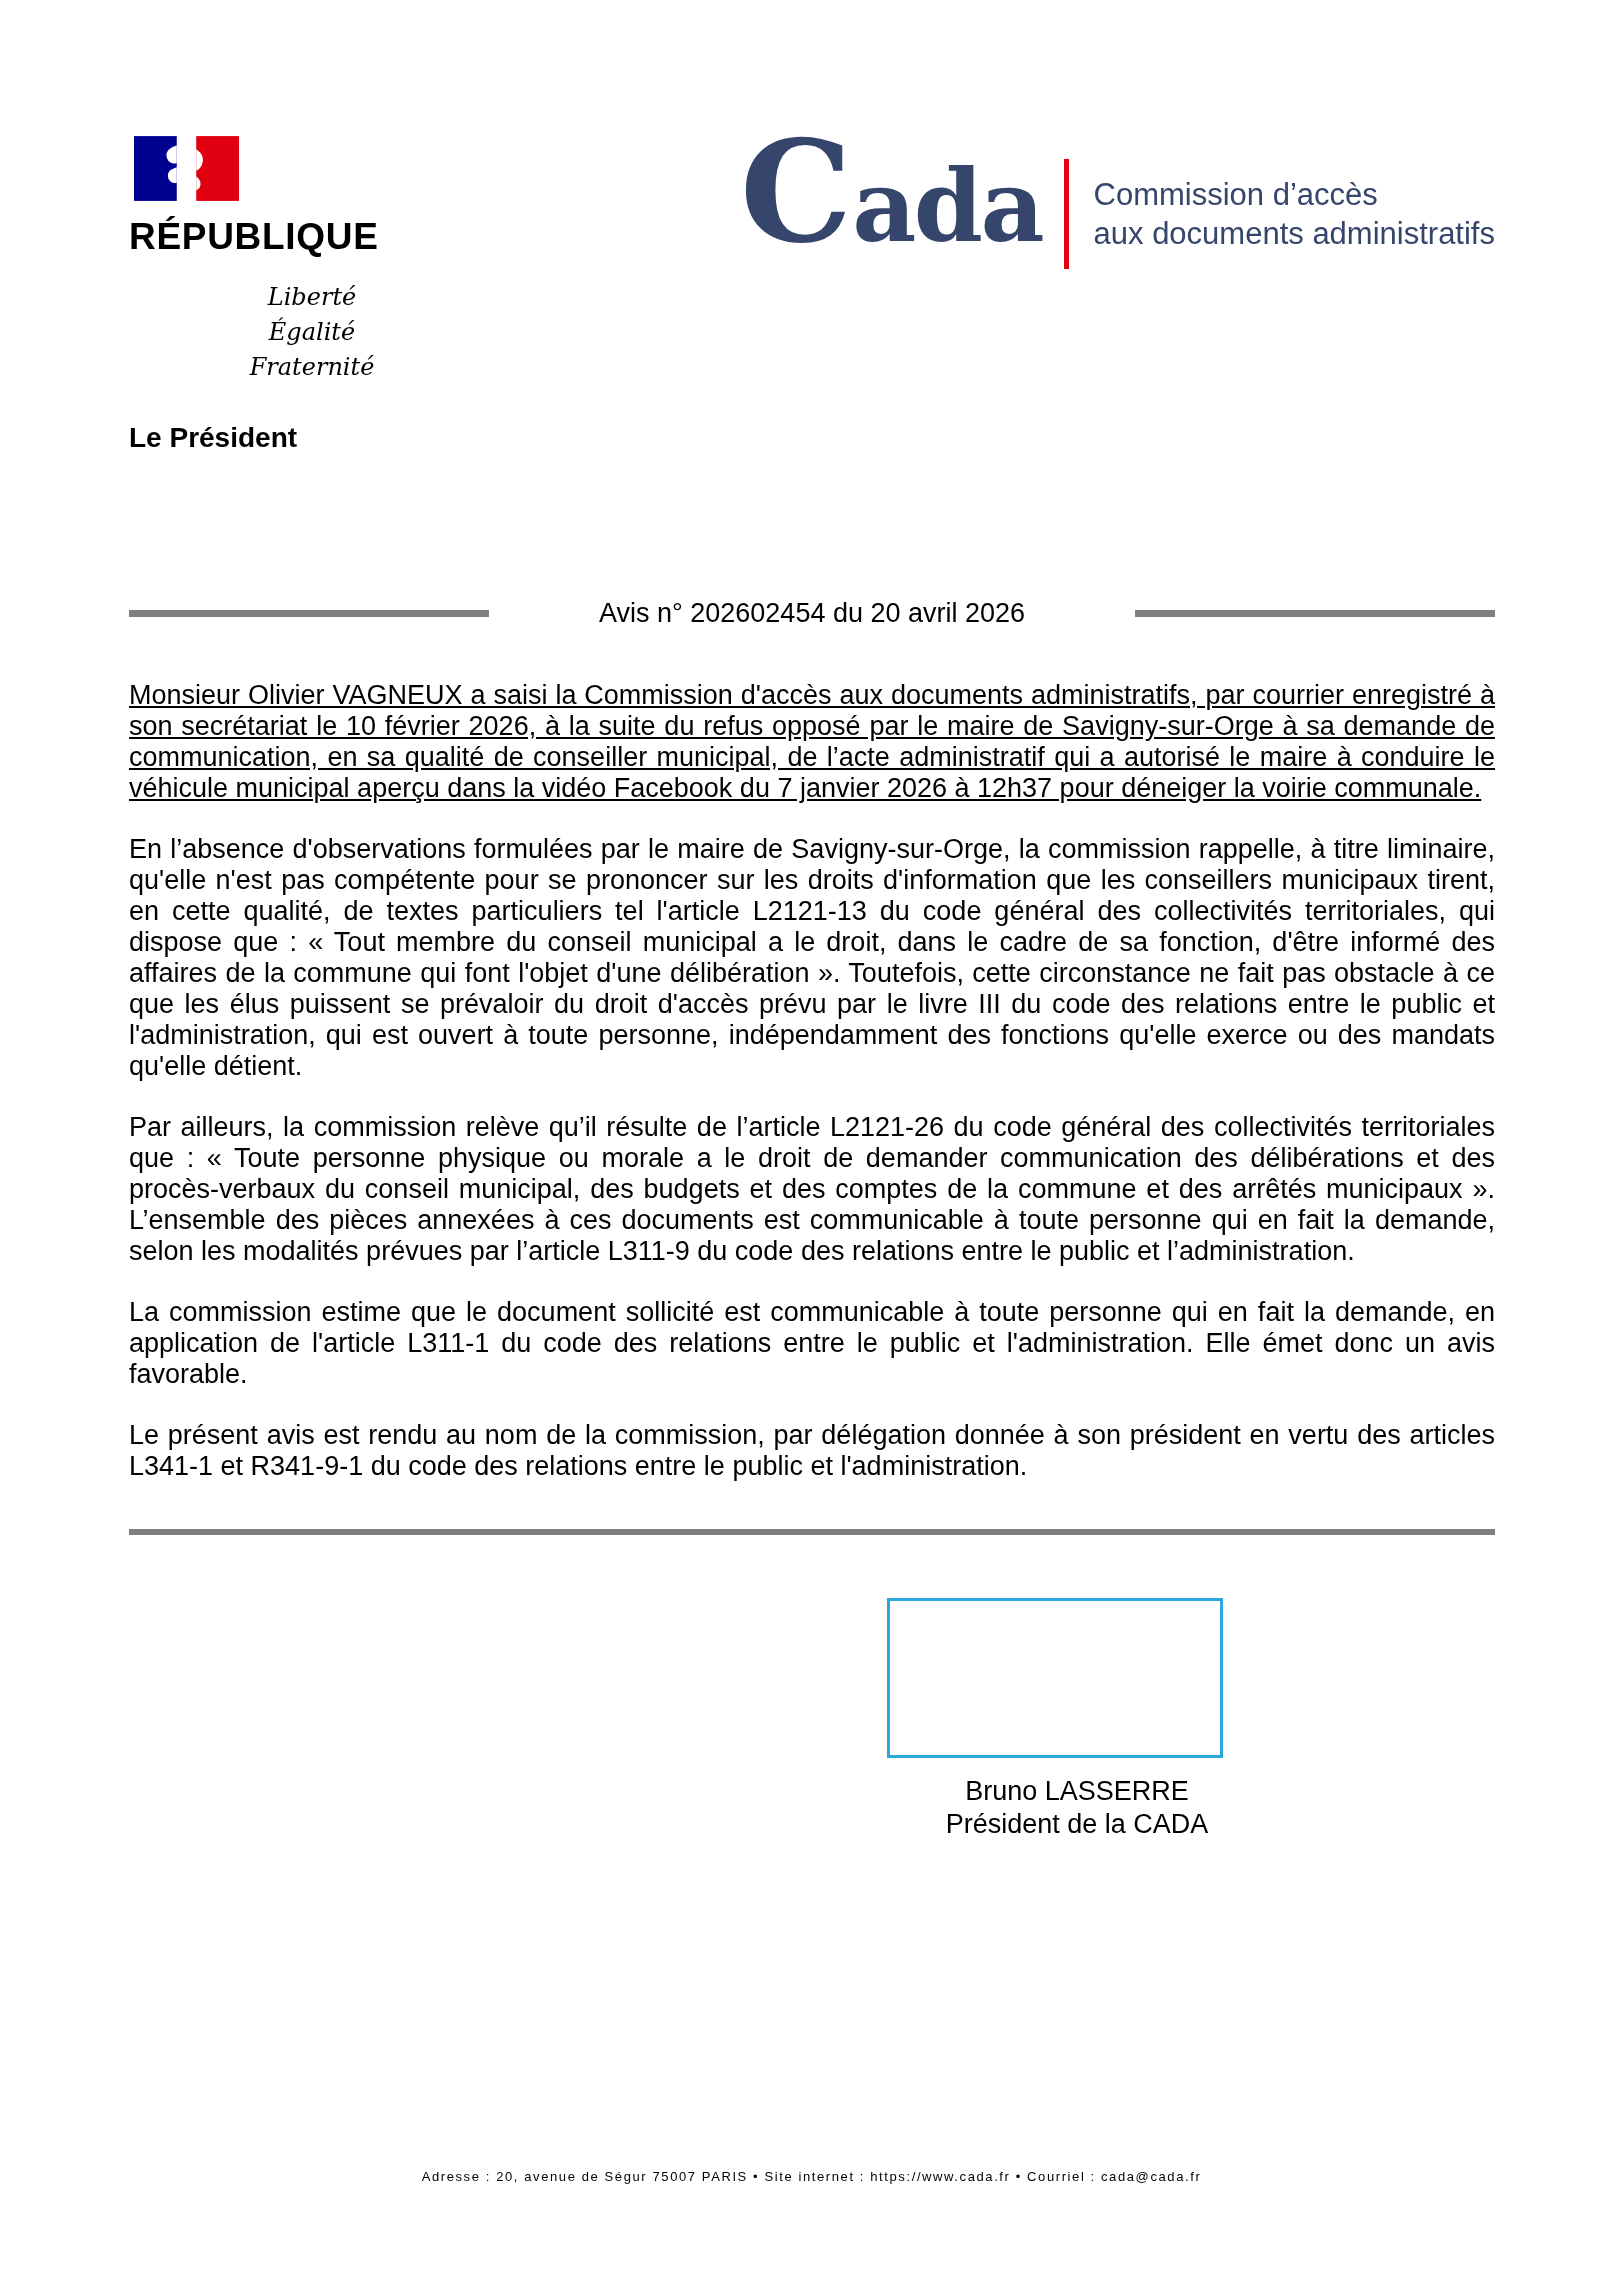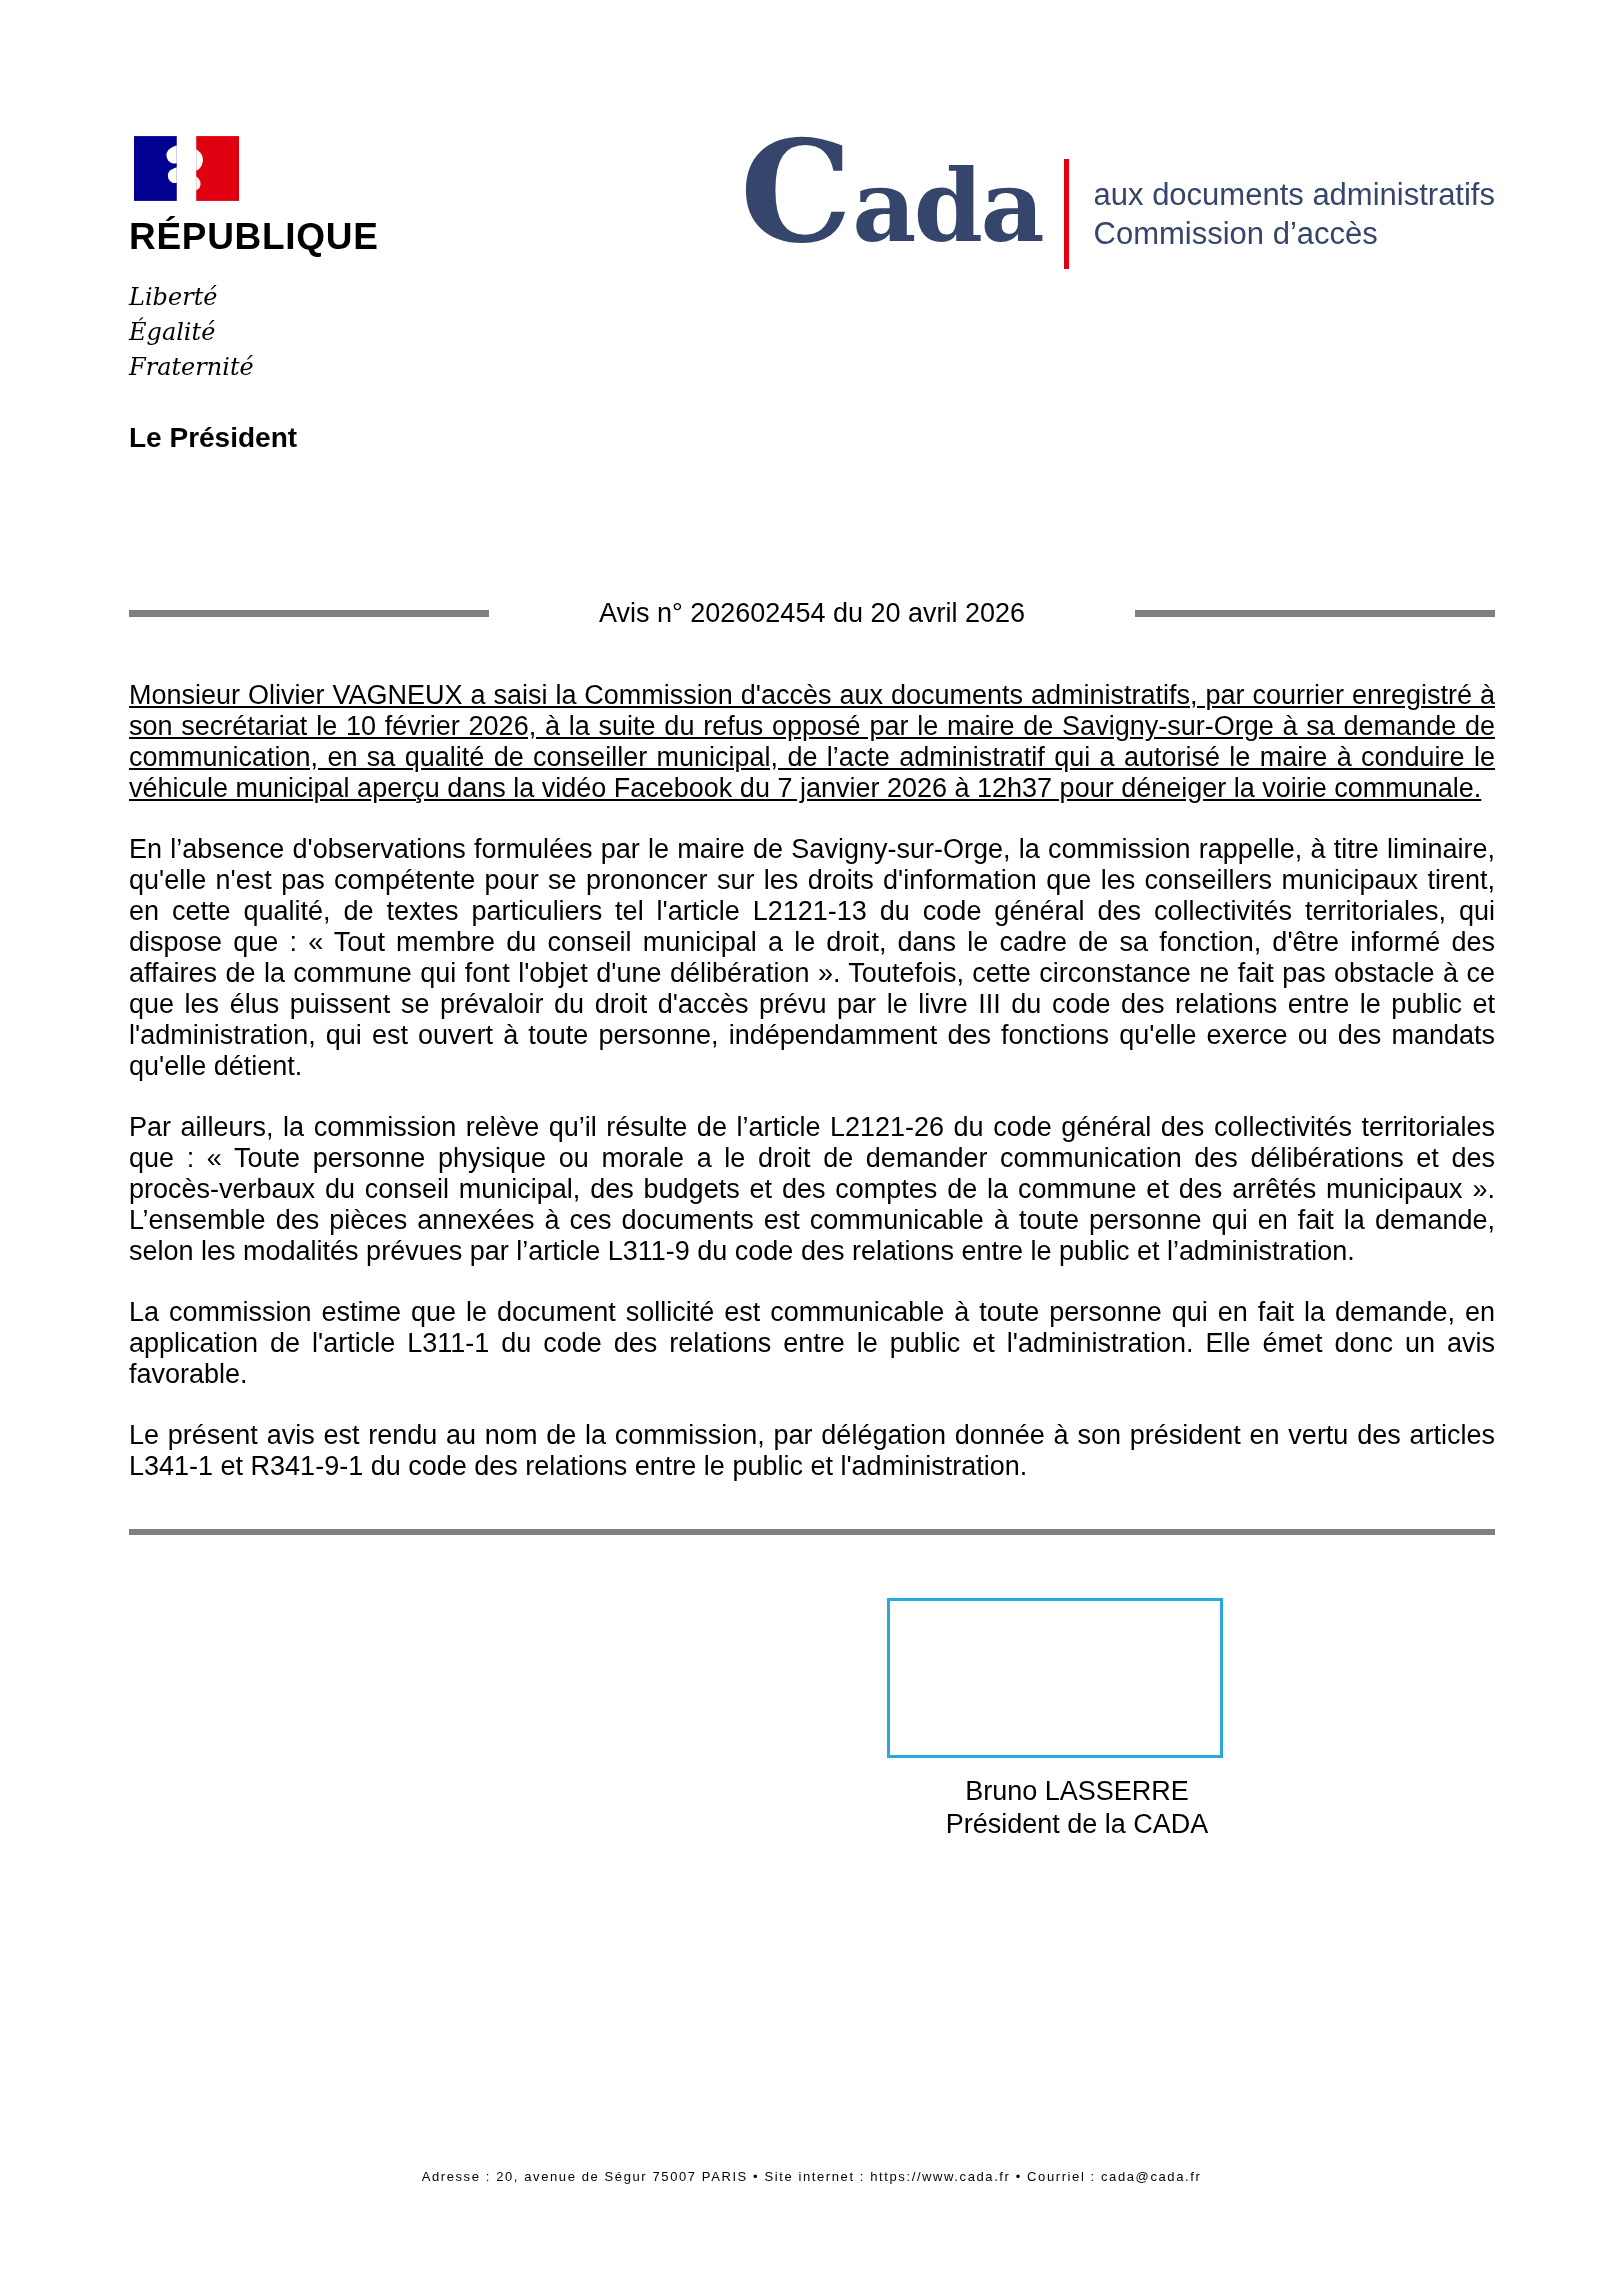--- a/index.html
+++ b/index.html
@@ -40,20 +40,21 @@
     font-size:37px;
     line-height:43px;
     letter-spacing:0.7px;
   }
   .devise{
     margin-top:22px;
     font-family:"DejaVu Serif", serif;
     font-style:italic;
     font-size:24px;
     line-height:35px;
+    text-align:center;
   }
   .cada-logo{
     display:flex;
     align-items:center;
     margin-top:7.9px;
   }
   .cada-wordmark{
     font-family:"DejaVu Serif", serif;
     font-weight:bold;
     color:var(--navy);
@@ -165,22 +166,22 @@
           <div>Liberté</div>
           <div>Égalité</div>
           <div>Fraternité</div>
         </div>
       </div>
 
       <div class="cada-logo">
         <div class="cada-wordmark"><span class="cada-initial">C</span><span class="cada-rest">ada</span></div>
         <div class="cada-divider"></div>
         <div class="cada-org">
+          <div>Commission d’accès</div>
           <div>aux documents administratifs</div>
-          <div>Commission d’accès</div>
         </div>
       </div>
 
     </div>
 
     <div class="sender">Le Président</div>
 
     <div class="avis-row">
       <div class="avis-bar"></div>
       <div class="avis-text">Avis n° 202602454 du 20 avril 2026</div>

